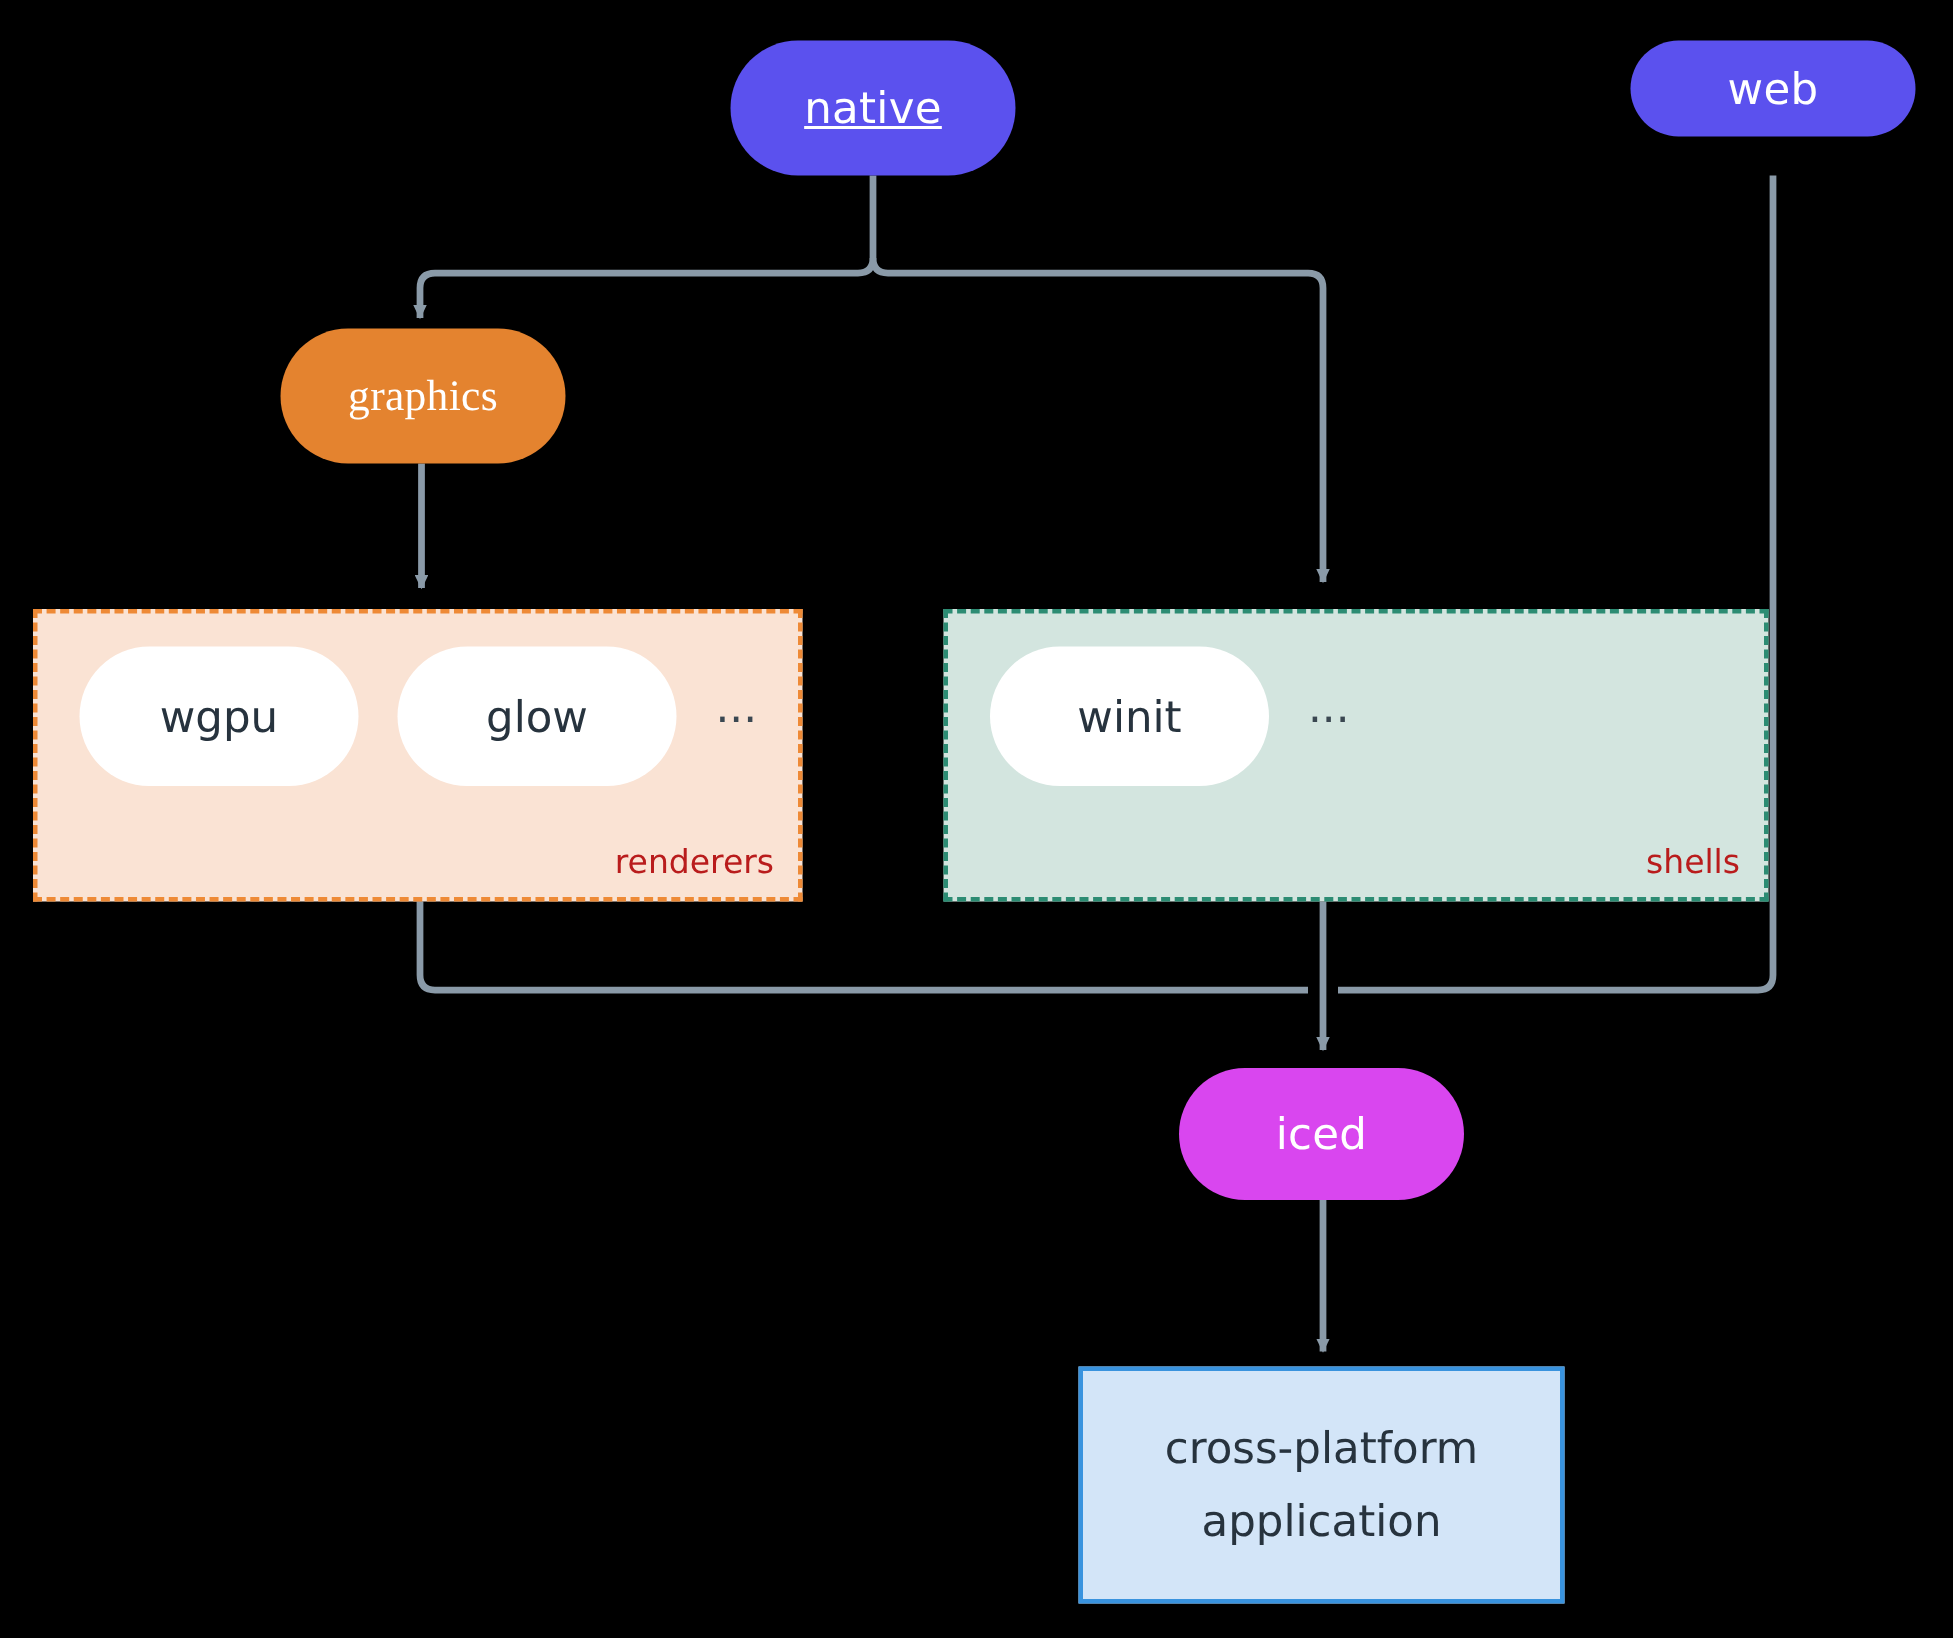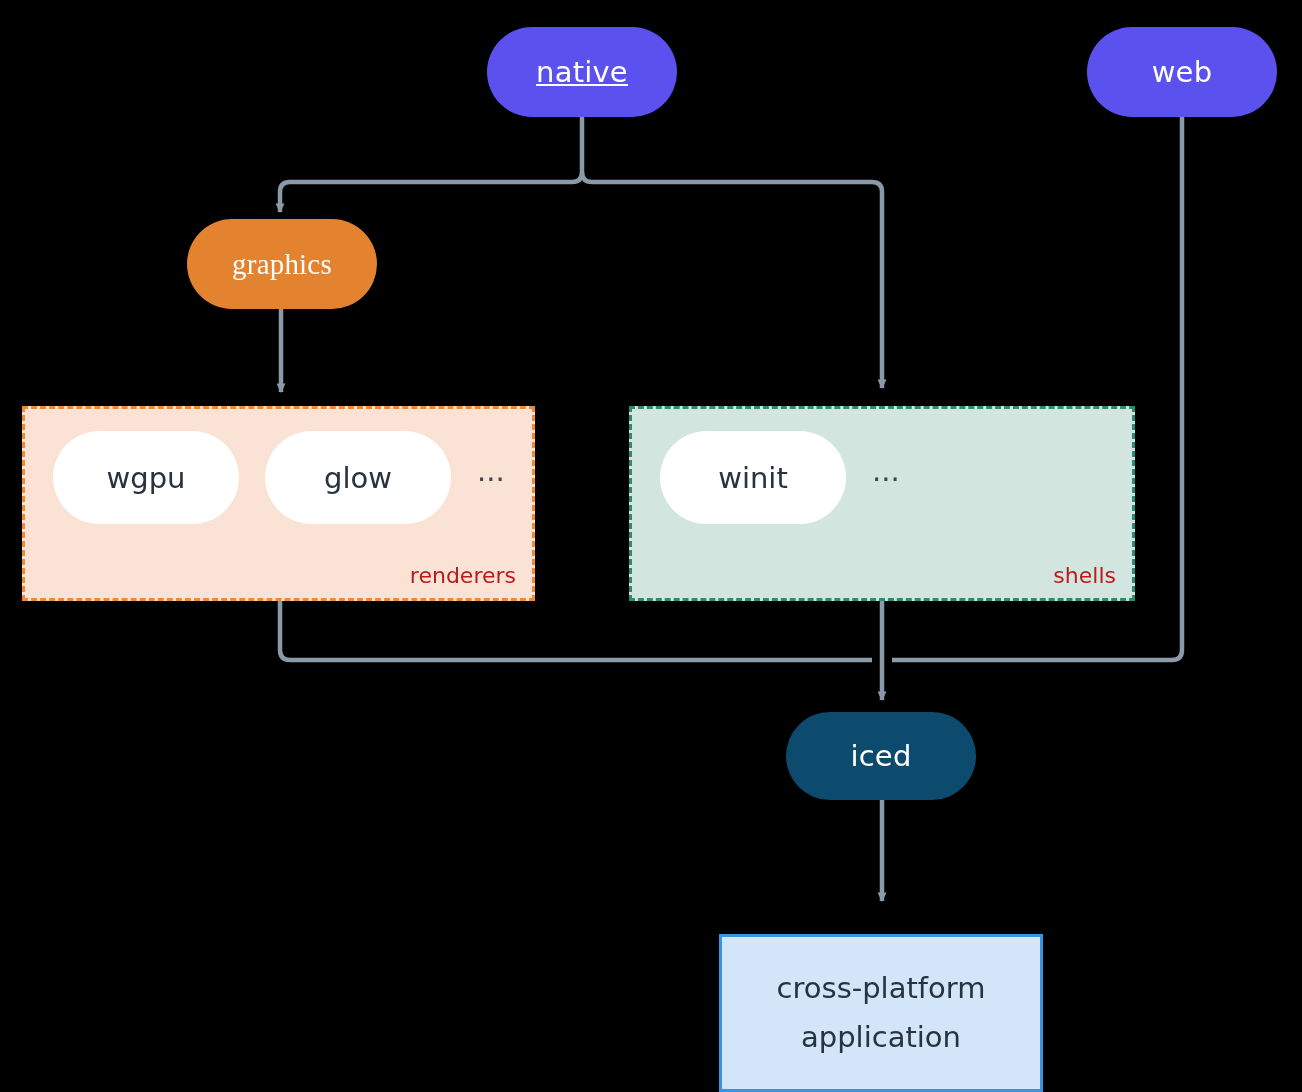--- a/index.html
+++ b/index.html
@@ -55,39 +55,39 @@
     width: 190px;
     height: 90px;
     background: #5B51EE;
     text-decoration: underline;
   }
 
   #node-web {
     left: 1087px;
     top: 27px;
     width: 190px;
-    height: 90px;
+    height: 64px;
     background: #5B51EE;
   }
 
   #node-graphics {
     left: 187px;
     top: 219px;
     width: 190px;
     height: 90px;
     background: #E4832F;
     font-family: Liberation Serif, serif;
   }
 
   #node-iced {
     left: 786px;
     top: 712px;
     width: 190px;
     height: 88px;
-    background: #0c4a6e;
+    background: #d946ef;
   }
 
   
   .group-box {
     position: absolute;
     box-sizing: border-box;
     padding-left: 48px;
   }
 
   #group-renderers {
@@ -95,21 +95,21 @@
     top: 406px;
     width: 513px;
     height: 195px;
     background: #FAE3D4;
     border: 3px dashed #EE8A36;
   }
 
   #group-shells {
     left: 629px;
     top: 406px;
-    width: 506px;
+    width: 550px;
     height: 195px;
     background: #D3E5DF;
     border: 3px dashed #2C8C73;
   }
 
   .group-items {
     position: absolute;
     left: 28px;
     top: 22px;
     display: flex;
@@ -151,21 +151,20 @@
     left: 719px;
     top: 911px;
     width: 324px;
     height: 158px;
     background: #D3E5F8;
     border: 3px solid #3993DE;
     color: #27333E;
     font-size: 29px;
     line-height: 1.7;
     flex-direction: column;
-    margin-top: 23px;
   }
   #node-application .line { display: block; }
 </style>
 </head>
 <body>
 
 <div id="diagram-canvas">
 
   <svg id="edge-layer" viewBox="0 0 1302 1092" width="1302" height="1092" xmlns="http://www.w3.org/2000/svg">
     <defs>

